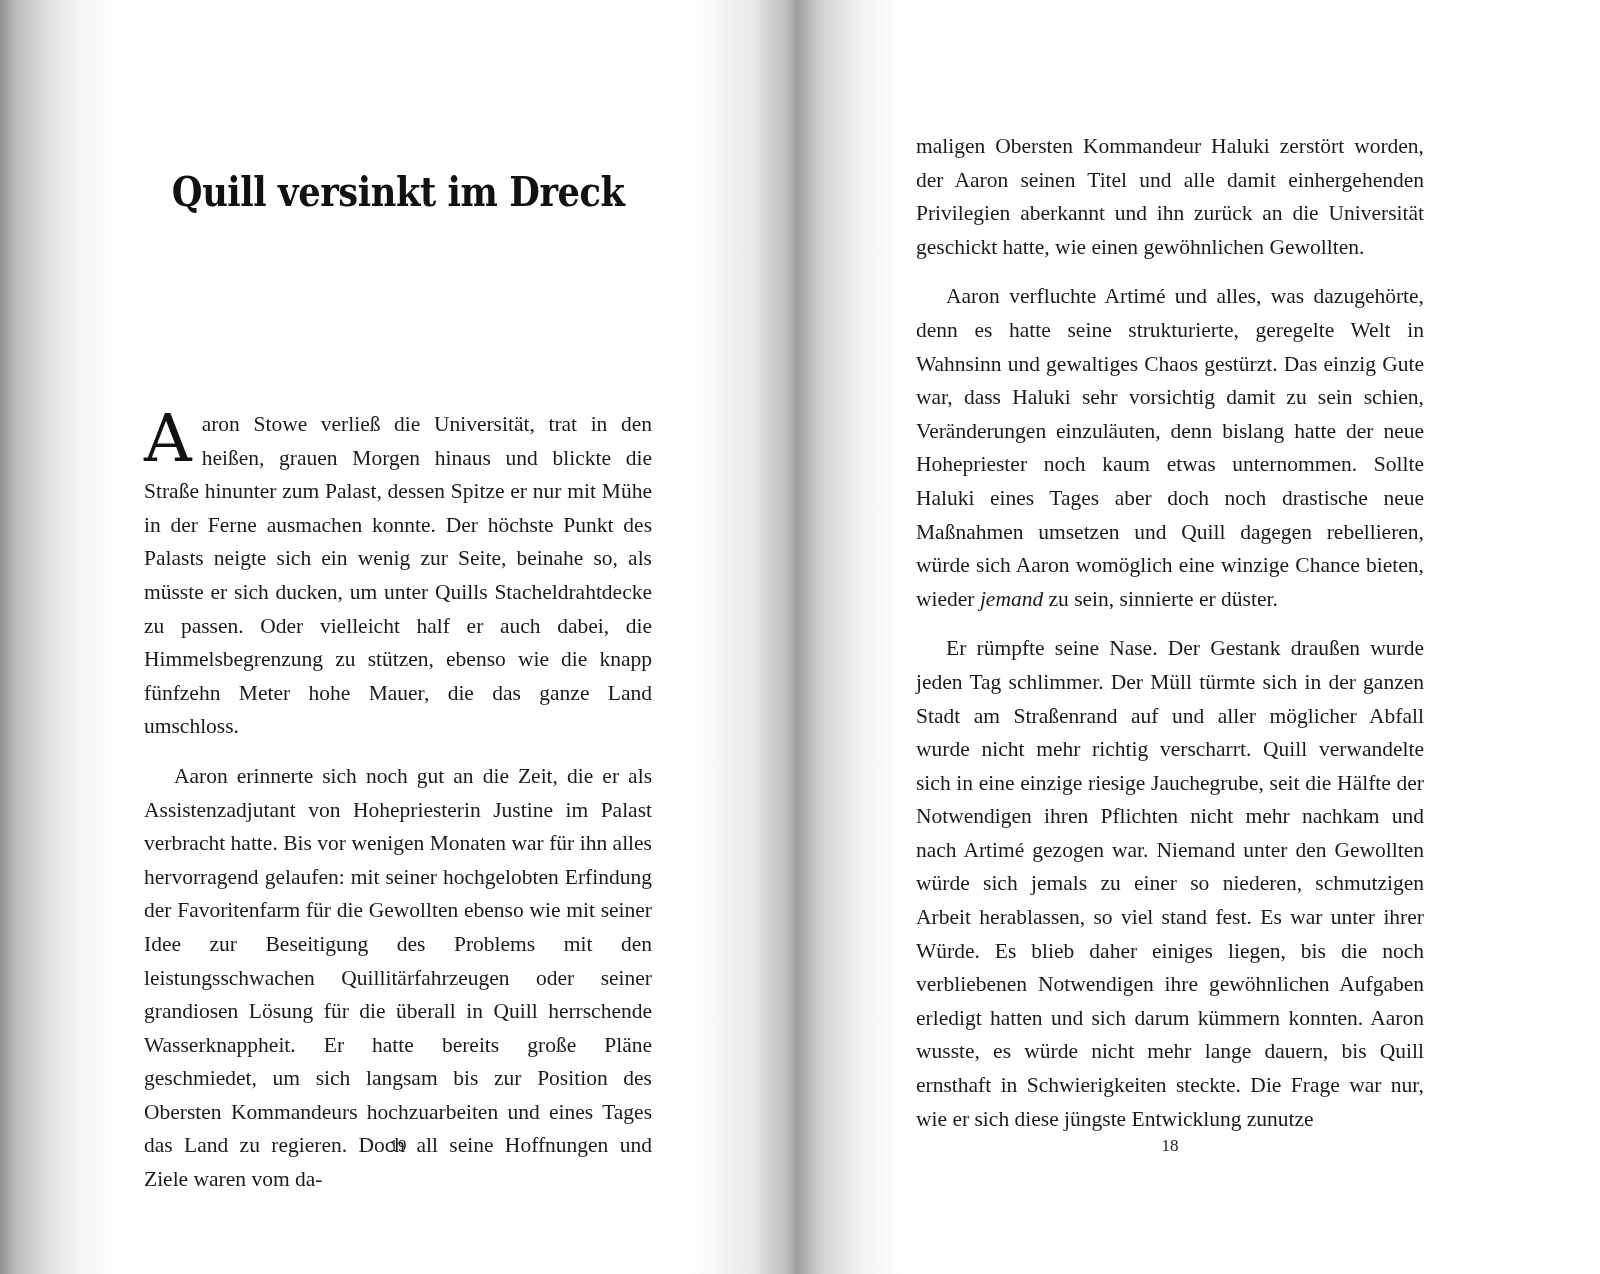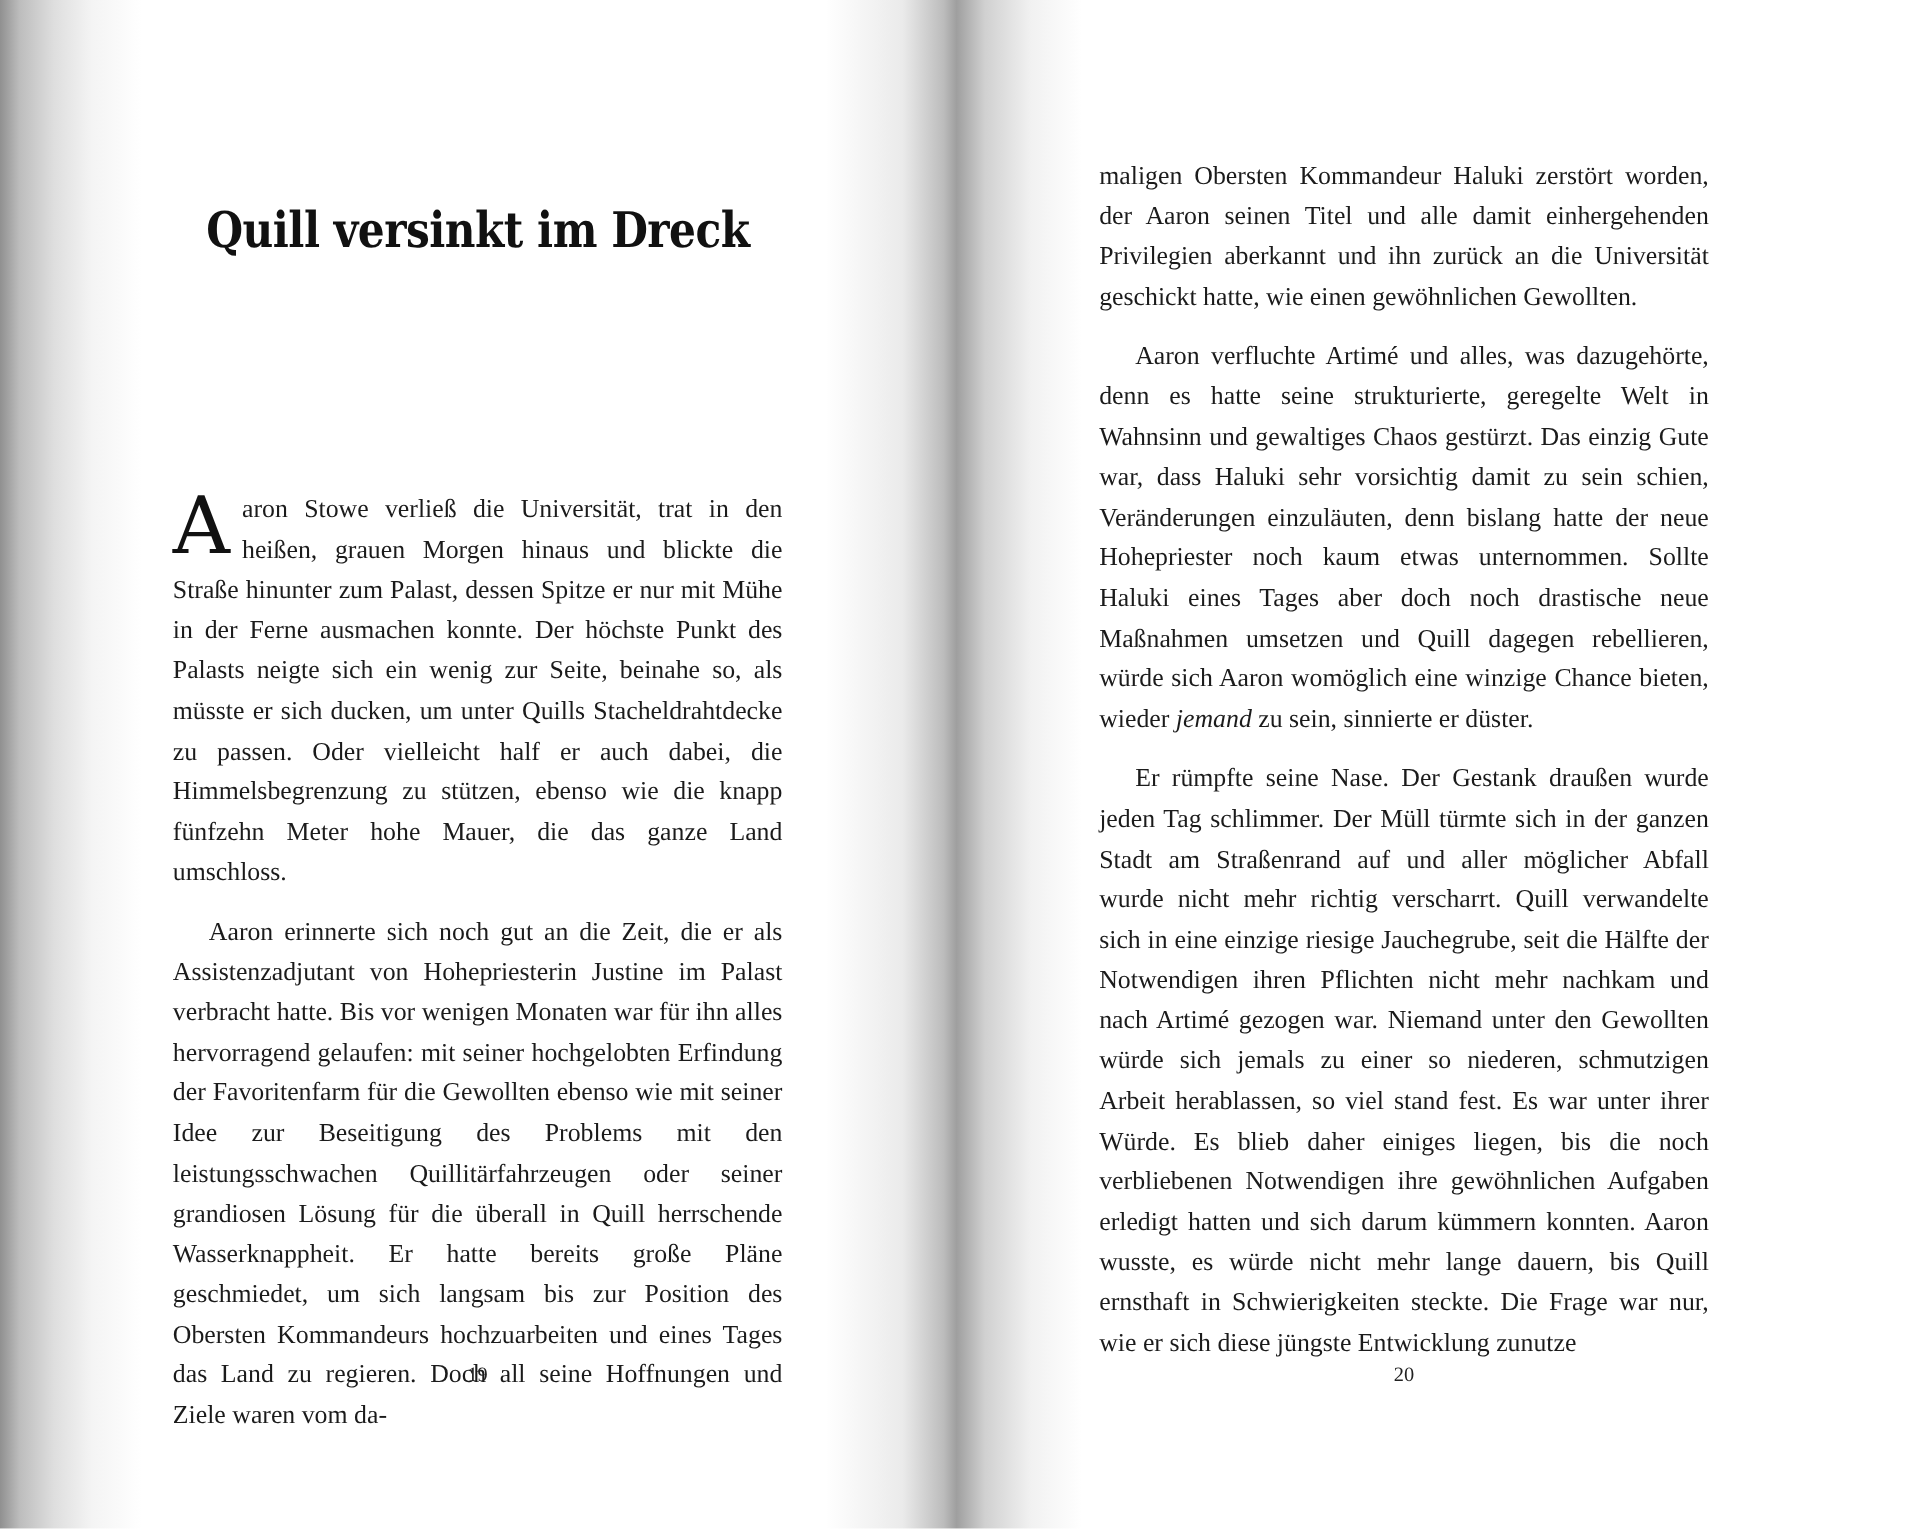--- a/index.html
+++ b/index.html
@@ -146,16 +146,16 @@
     <div class="body-text body-right">
       <p class="para">maligen Obersten Kommandeur Haluki zerstört worden, der Aaron seinen Titel und alle damit einhergehenden Privilegien aberkannt und ihn zurück an die Universität geschickt hatte, wie einen gewöhnlichen Gewollten.</p>
 
       <p class="para indent">
         <span>Aaron verfluchte Artimé und alles, was dazugehörte, denn es hatte seine strukturierte, geregelte Welt in Wahnsinn und gewaltiges Chaos gestürzt. Das einzig Gute war, dass Haluki sehr vorsichtig damit zu sein schien, Veränderungen einzuläuten, denn bislang hatte der neue Hohepriester noch kaum etwas unternommen. Sollte Haluki eines Tages aber doch noch drastische neue Maßnahmen umsetzen und Quill dagegen rebellieren, würde sich Aaron womöglich eine winzige Chance bieten, wieder </span><em class="italic-word">jemand</em><span> zu sein, sinnierte er düster.</span>
       </p>
 
       <p class="para indent">Er rümpfte seine Nase. Der Gestank draußen wurde jeden Tag schlimmer. Der Müll türmte sich in der ganzen Stadt am Straßenrand auf und aller möglicher Abfall wurde nicht mehr richtig verscharrt. Quill verwandelte sich in eine einzige riesige Jauchegrube, seit die Hälfte der Notwendigen ihren Pflichten nicht mehr nachkam und nach Artimé gezogen war. Niemand unter den Gewollten würde sich jemals zu einer so niederen, schmutzigen Arbeit herablassen, so viel stand fest. Es war unter ihrer Würde. Es blieb daher einiges liegen, bis die noch verbliebenen Notwendigen ihre gewöhnlichen Aufgaben erledigt hatten und sich darum kümmern konnten. Aaron wusste, es würde nicht mehr lange dauern, bis Quill ernsthaft in Schwierigkeiten steckte. Die Frage war nur, wie er sich diese jüngste Entwicklung zunutze</p>
     </div>
 
-    <div class="page-number">20</div>
+    <div class="page-number">18</div>
   </div>
 
 </div>
 
 </body></html>

